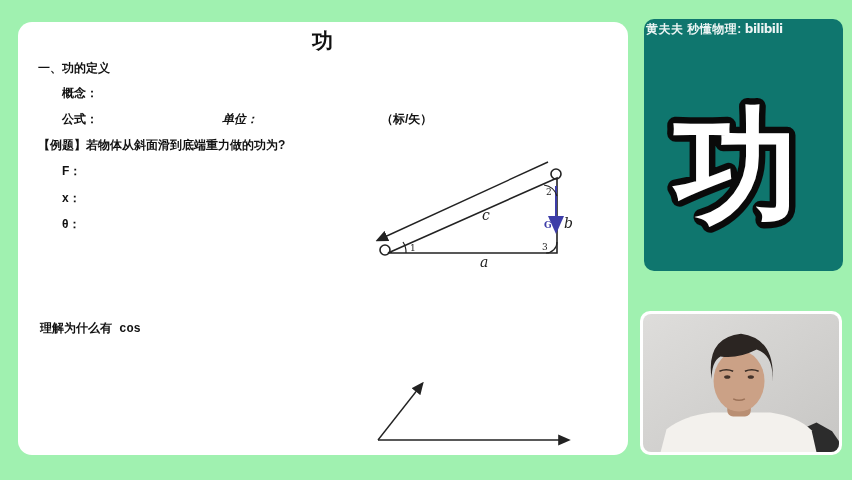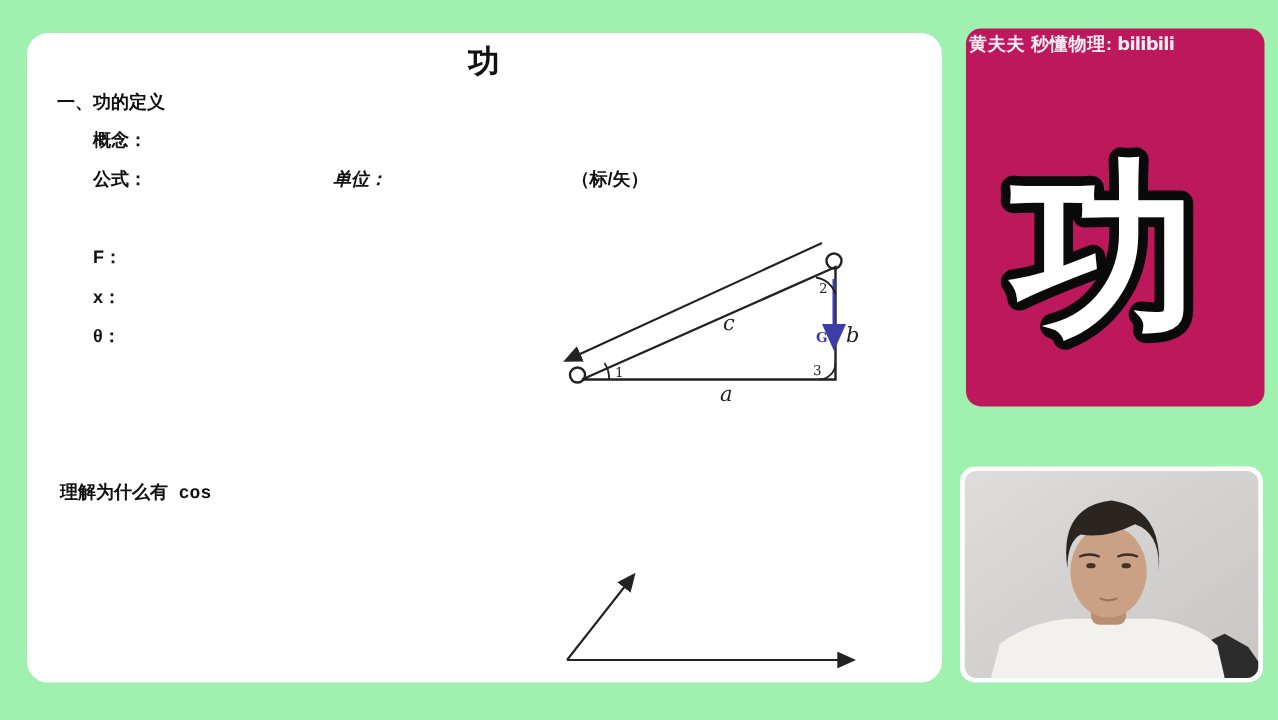--- a/index.html
+++ b/index.html
@@ -65,21 +65,21 @@
     font-family: "DejaVu Serif", serif;
     font-size: 9px;
     fill: #222;
   }
 
   
   .yellow-panel {
     position: absolute;
     left: 644px; top: 19px;
     width: 199px; height: 252px;
-    background: #be185d;
+    background: #0f766e;
     border-radius: 10px;
   }
   .watermark {
     position: absolute;
     left: 2px; top: 2px;
     width: 196px;
     display: flex;
     align-items: baseline;
     gap: 3px;
     color: rgba(255,255,255,0.92);
@@ -129,20 +129,21 @@
 
 <div class="whiteboard">
 
   <div class="wb-title">功</div>
 
   <div class="wb-line pos-section">一、功的定义</div>
   <div class="wb-line pos-concept">概念：</div>
   <div class="wb-line pos-formula">公式：</div>
   <div class="wb-line pos-unit">单位：</div>
   <div class="wb-line pos-scalar">（标/矢）</div>
+  <div class="wb-line pos-example">【例题】若物体从斜面滑到底端重力做的功为?</div>
   <div class="wb-line pos-f">F：</div>
   <div class="wb-line pos-x">x：</div>
   <div class="wb-line pos-theta">θ：</div>
   <div class="wb-line pos-note">理解为什么有 cos</div>
 
   <svg class="incline-svg" viewBox="0 0 240 120">
     <defs>
       <marker id="arrow-black" markerWidth="9" markerHeight="8" refX="7" refY="4" orient="auto">
         <path d="M0,0 L9,4 L0,8 Z" fill="#222"></path>
       </marker>

